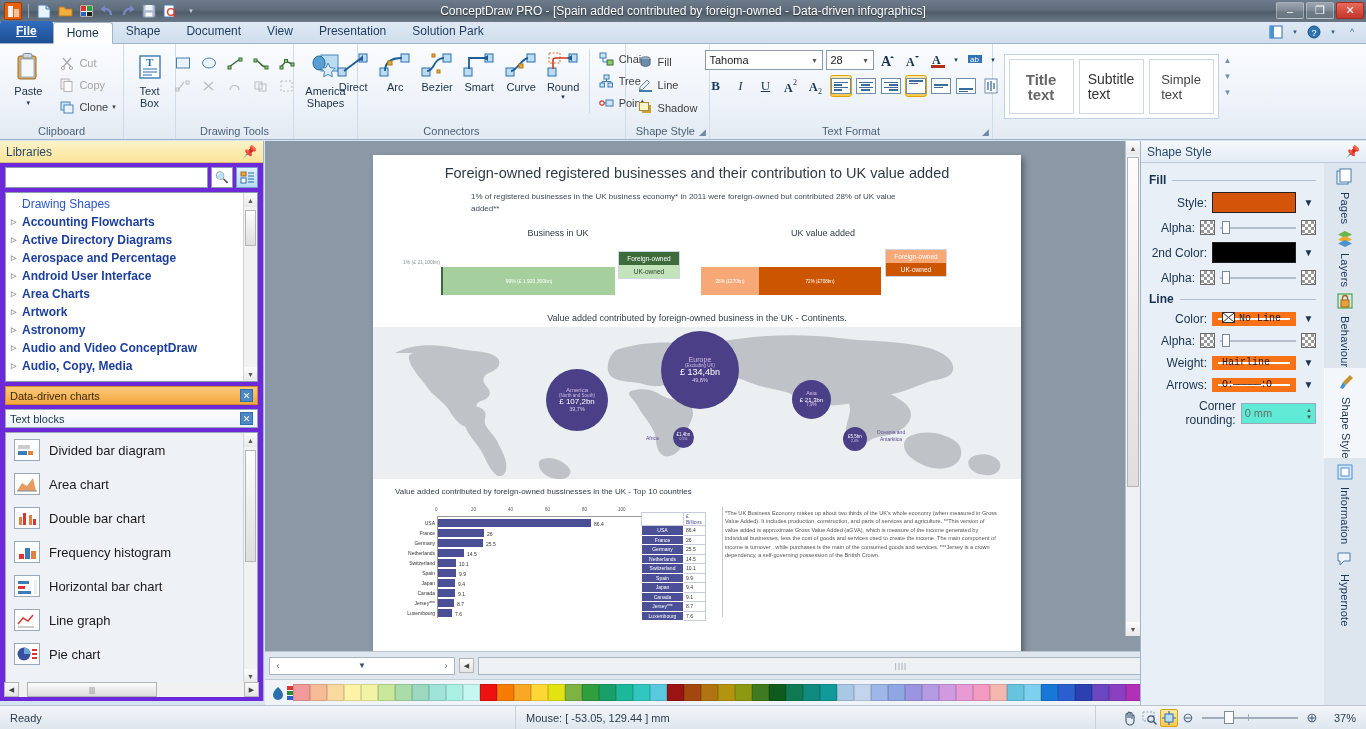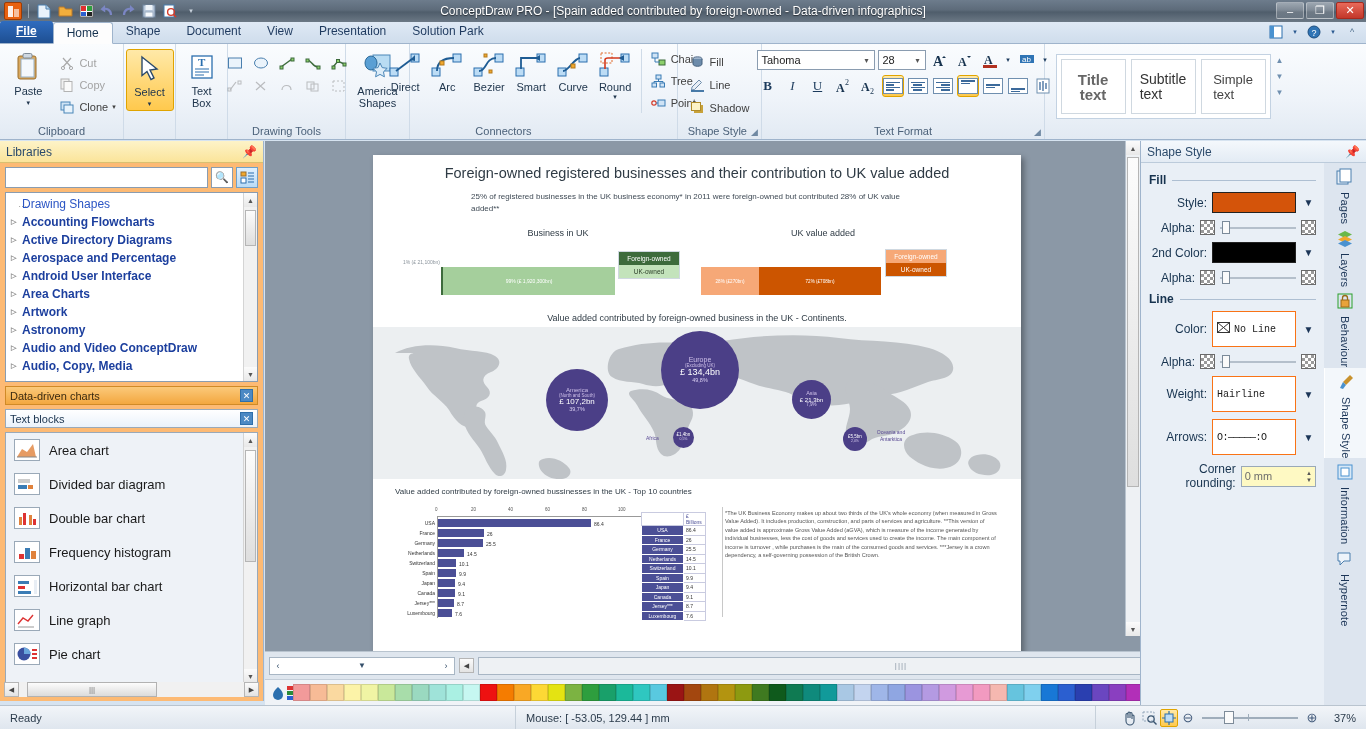--- a/index.html
+++ b/index.html
@@ -86,21 +86,21 @@
   
   .stylebox{display:flex;gap:5px;padding:4px;border:1px solid #c3d2e2;background:#fff;}
   .stylecell{width:65px;height:55px;border:1px solid #cfd8e0;display:flex;align-items:center;
      justify-content:center;text-align:center;color:#555;background:#fff;line-height:15px;}
   .stylecell.t1{font-weight:bold;font-size:15px;color:#666;}
   .stylecell.t2{font-size:14px;color:#333;}
   .stylecell.t3{font-size:13px;color:#444;}
   .galarrows{display:flex;flex-direction:column;justify-content:space-between;padding:2px 1px;}
   .galarrows span{font-size:8px;color:#6f8faf;height:16px;}
   
-  #leftpanel{position:absolute;left:0;top:141px;width:264px;height:560px;background:#fdba74;
+  #leftpanel{position:absolute;left:0;top:141px;width:264px;height:560px;background:#6d28d9;
      border-right:1px solid #9fb4cc;}
   .panelhdr{height:22px;background:linear-gradient(180deg,#fdf3c8,#fbe49a);
      border-bottom:1px solid #d9c071;display:flex;align-items:center;padding:0 6px;
      font-size:12px;color:#2b4a6b;}
   .panelhdr .pin{margin-left:auto;font-size:12px;color:#3a5a7d;}
   .searchrow{display:flex;align-items:center;gap:3px;padding:4px 5px;}
   .searchrow input{flex:1;height:21px;border:1px solid #8a9cb0;font-size:11px;padding:0 4px;}
   .sqbtn{width:22px;height:21px;border:1px solid #8a9cb0;background:#fff;display:flex;
      align-items:center;justify-content:center;font-size:11px;color:#3a6ea5;}
   .sqbtn.blue{background:linear-gradient(180deg,#dff0ff,#b9dbf5);border-color:#6f9fc8;}
@@ -179,23 +179,23 @@
   .sechdr .rule{flex:1;height:1px;background:#aebfd2;}
   .fldrow{display:flex;align-items:center;gap:5px;margin-bottom:7px;}
   .fldlabel{font-size:12px;color:#17334f;text-align:right;}
   .swatchfld{flex:1;height:21px;border:1px solid #2a2a2a;background:#fff;display:flex;align-items:center;padding:0 3px;font-size:10px;}
   .ddarrow{width:15px;height:15px;display:flex;align-items:center;justify-content:center;font-size:10px;color:#1b3557;}
   .chk{width:15px;height:15px;background:
      repeating-conic-gradient(#9a9a9a 0 25%, #ffffff 0 50%) 0 0/6px 6px;border:1px solid #6a6a6a;}
   .slider{flex:1;height:14px;position:relative;display:flex;align-items:center;}
   .slider .trk{position:absolute;left:0;right:0;height:2px;background:#b4bfcb;}
   .slider .knb{position:absolute;left:2px;width:8px;height:13px;background:#fafafa;border:1px solid #7b8a99;}
-  .txtfld{flex:1;height:36px;border:1px solid #f97316;background:#fff;display:flex;align-items:center;
+  .txtfld{flex:1;height:14px;border:6px solid #f97316;background:#fff;display:flex;align-items:center;
      padding:0 4px;font-size:10px;font-family:"Liberation Mono",monospace;}
-  .spin{width:78px;height:21px;border:1px solid #9aa9b8;background:#fef9c3;display:flex;align-items:center;
+  .spin{width:78px;height:21px;border:1px solid #9aa9b8;background:#5eead4;display:flex;align-items:center;
      padding:0 3px;font-size:11px;color:#6c6c6c;}
   .spinb{margin-left:auto;display:flex;flex-direction:column;gap:1px;}
   .spinb i{font-size:6px;color:#555;line-height:6px;}
   #rp-tabs{position:absolute;right:0;top:22px;width:42px;bottom:0;background:#dde5ef;}
   .vtab{width:42px;display:flex;flex-direction:column;align-items:center;padding-top:5px;
      font-size:11px;color:#1b3557;}
   .vtab .lbl{writing-mode:vertical-rl;margin-top:4px;letter-spacing:.2px;}
   .vtab.on{background:#f3f7fb;border-left:1px solid #fff;}
   
   #statusbar{position:absolute;left:0;bottom:0;width:1366px;height:24px;
@@ -346,33 +346,20 @@
               </svg>
           </span>
             <span>Clone</span>
           <span style="font-size:7px;">▾</span>
         </div>
       </div>
     </div>
     <div class="glabel">Clipboard</div>
   </div>
 
-  <div class="rgroup" style="width:52px;">
-    <div class="gbody">
-      <div class="bigbtn selbtn">
-        <span class="ic">
-          <svg width="26" height="26" viewBox="0 0 26 26">
-              <path d="M5 2l15 12-7 1 4 8-3 1.5-4-8-5 4z" fill="#fff" stroke="#2b4a6b" stroke-width="1.4"></path>
-            </svg>
-        </span>
-        <span>Select</span>
-        <span style="font-size:7px;">▾</span>
-      </div>
-    </div>
-  </div>
 
   <div class="rgroup" style="width:52px;">
     <div class="gbody">
       <div class="bigbtn">
         <span class="ic">
           <svg width="26" height="26" viewBox="0 0 26 26">
               <rect x="3" y="2" width="20" height="22" fill="#fff" stroke="#2b6fae" stroke-width="1.3"></rect>
               <text x="9" y="12" font-size="11" font-weight="bold" fill="#2b6fae" font-family="Liberation Serif">T</text>
               <g stroke="#2b6fae" stroke-width="1.1">
                 <path d="M6 15h14M6 18h14M6 21h9"></path>
@@ -830,33 +817,33 @@
   </div>
   <div class="tabline blue">
     <span>Text blocks</span>
     <span class="xb">✕</span>
   </div>
 
   <div id="shapelist">
     <div class="shaperow">
       <span class="thumb"><svg width="24" height="20" viewBox="0 0 24 20">
             <rect width="24" height="20" fill="#fff"></rect>
-            <path d="M2 17 L7 9 L12 12 L18 4 L21 17z" fill="#e0823c" opacity=".8"></path>
-            <path d="M2 17h20" stroke="#888"></path>
-          </svg></span>
-      <span>Area chart</span>
-    </div>
-    <div class="shaperow">
-      <span class="thumb"><svg width="24" height="20" viewBox="0 0 24 20">
-            <rect width="24" height="20" fill="#fff"></rect>
             <rect x="3" y="5" width="12" height="4" fill="#ccc"></rect>
             <rect x="3" y="11" width="9" height="4" fill="#3a7cb5"></rect>
             <rect x="13" y="11" width="5" height="4" fill="#e0823c"></rect>
           </svg></span>
       <span>Divided bar diagram</span>
+    </div>
+    <div class="shaperow">
+      <span class="thumb"><svg width="24" height="20" viewBox="0 0 24 20">
+            <rect width="24" height="20" fill="#fff"></rect>
+            <path d="M2 17 L7 9 L12 12 L18 4 L21 17z" fill="#e0823c" opacity=".8"></path>
+            <path d="M2 17h20" stroke="#888"></path>
+          </svg></span>
+      <span>Area chart</span>
     </div>
     <div class="shaperow">
       <span class="thumb"><svg width="24" height="20" viewBox="0 0 24 20">
             <rect width="24" height="20" fill="#fff"></rect>
             <rect x="4" y="9" width="3" height="8" fill="#e0823c"></rect>
             <rect x="8" y="5" width="3" height="12" fill="#d33"></rect>
             <rect x="14" y="7" width="3" height="10" fill="#e0823c"></rect>
             <rect x="18" y="11" width="3" height="6" fill="#d33"></rect>
           </svg></span>
       <span>Double bar chart</span>
@@ -914,21 +901,21 @@
         <div class="hsthumb" style="left:8px;width:130px;">|||</div>
       </div>
     <div class="hsarrow">▶</div>
   </div>
 </div>
 
 <div id="canvasarea">
   <div id="page">
 
     <div id="pg-title">Foreign-owned registered businesses and their contribution to UK value added</div>
-    <div id="pg-sub">25% of registered businesses in the UK business economy* in 2011 were foreign-owned but contributed 28% of UK value added**</div>
+    <div id="pg-sub">1% of registered businesses in the UK business economy* in 2011 were foreign-owned but contributed 28% of UK value added**</div>
 
     <div class="secttitle" style="left:95px;top:73px;width:180px;text-align:center;">Business in UK</div>
     <div class="bandlabel" style="left:30px;top:104px;">1% (£ 21,100bn)</div>
     <div style="position:absolute;left:68px;top:112px;width:2px;height:28px;background:#3d6b3c;"></div>
     <div style="position:absolute;left:70px;top:112px;width:172px;height:28px;background:#a5cf9c;display:flex;align-items:center;justify-content:center;">
       <span style="font-size:5px;color:#fff;">99% (£ 1,920,300bn)</span>
     </div>
     <div class="legendbox" style="left:245px;top:96px;">
       <div style="background:#3d6b3c;color:#fff;">
           <span>Foreign-owned</span>

